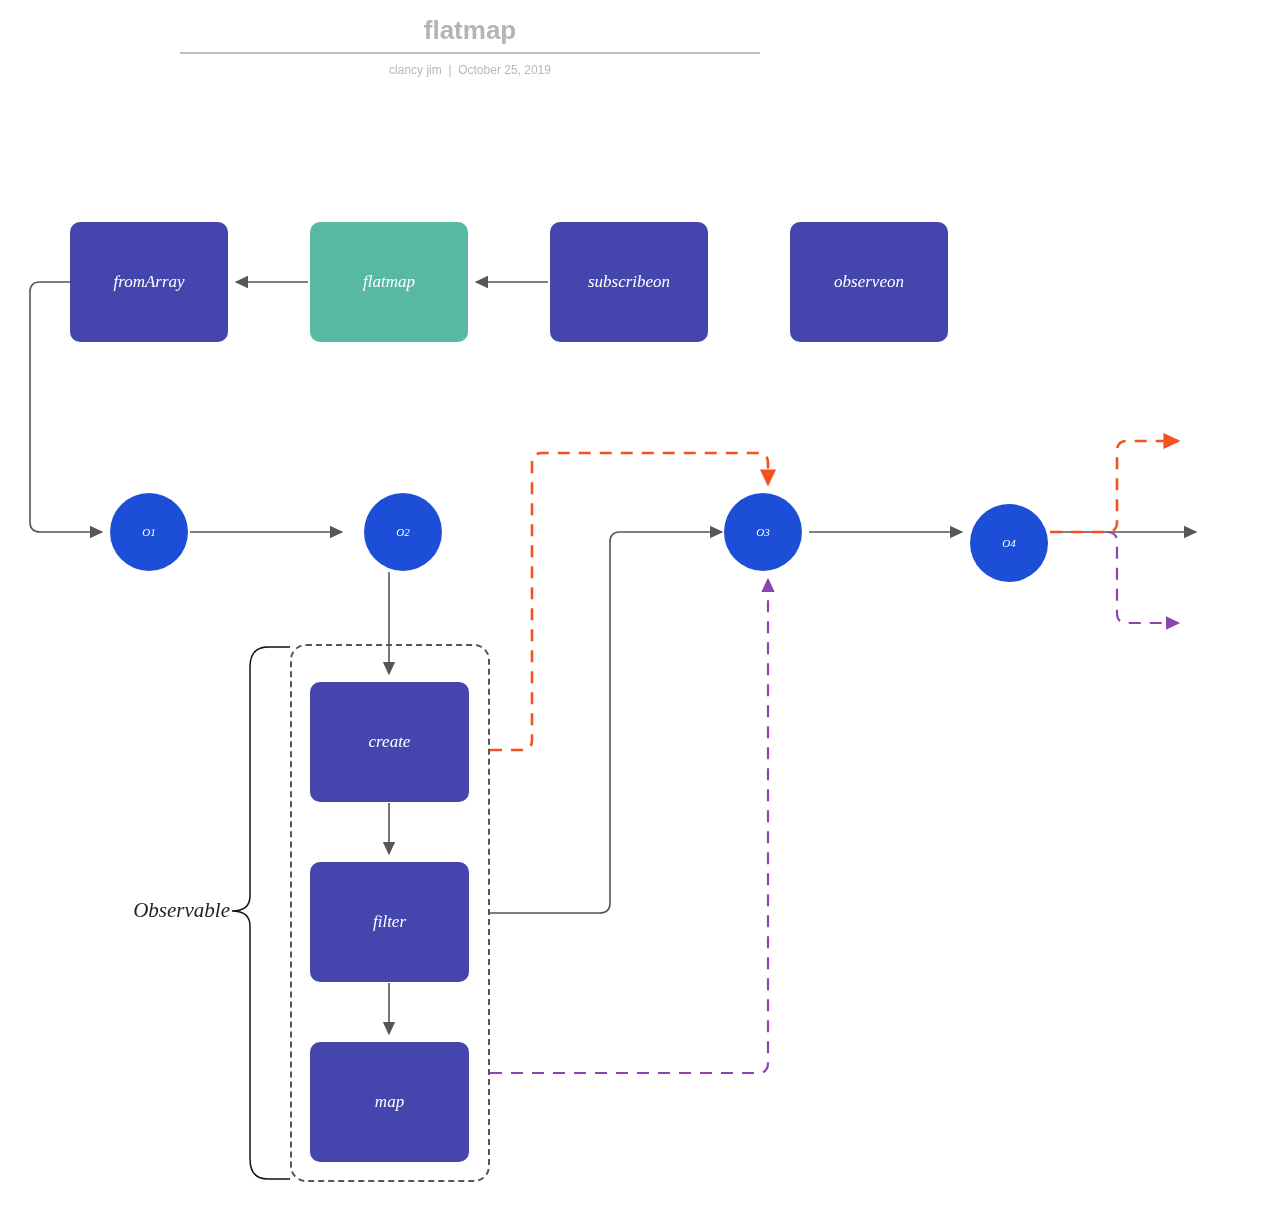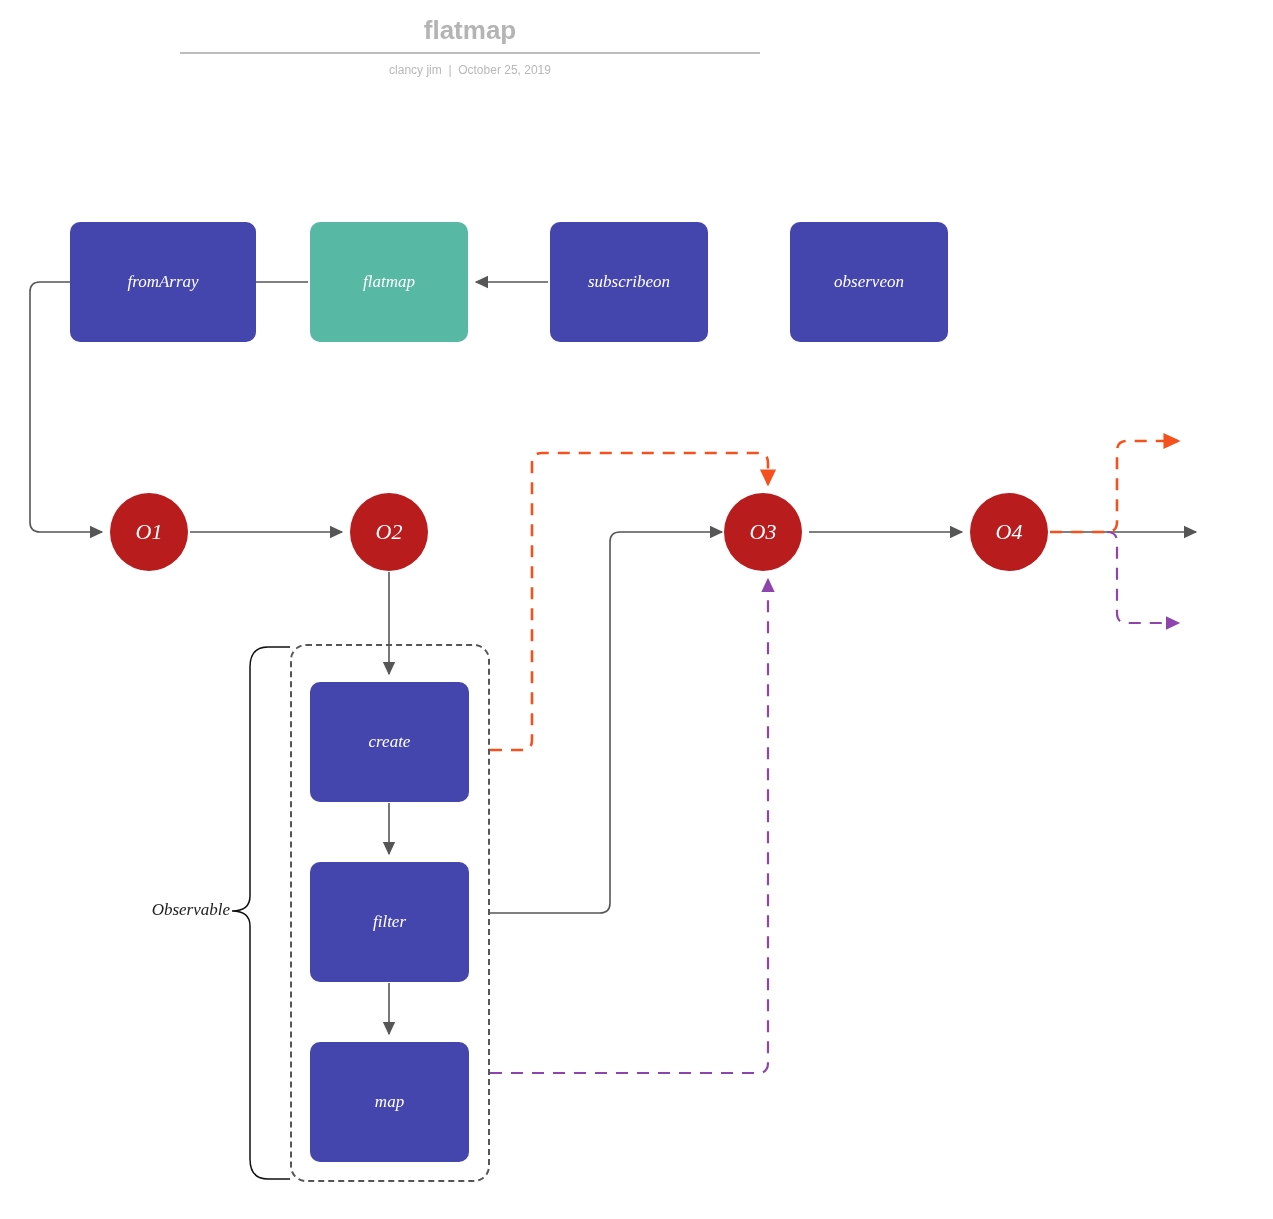--- a/index.html
+++ b/index.html
@@ -85,28 +85,28 @@
     font-style: italic;
     font-size: 17px;
     box-sizing: border-box;
   }
   .node-box.fill-blue { background: #4546ad; }
   .node-box.fill-teal { background: #57b9a4; }
 
   .node-circle {
     position: absolute;
     border-radius: 50%;
-    background: #b91c1c;
+    background: #1d4ed8;
     display: flex;
     align-items: center;
     justify-content: center;
     color: #ffffff;
     font-family: "Liberation Serif", serif;
     font-style: italic;
-    font-size: 22px;
+    font-size: 11px;
     box-sizing: border-box;
   }
 
   
   #observable-group {
     position: absolute;
     left: 290px;
     top: 644px;
     width: 200px;
     height: 538px;
@@ -115,21 +115,21 @@
     box-sizing: border-box;
   }
   #observable-label {
     position: absolute;
     left: 100px;
     top: 898px;
     width: 130px;
     text-align: right;
     font-family: "Liberation Serif", serif;
     font-style: italic;
-    font-size: 17px;
+    font-size: 21px;
     color: #222222;
     line-height: 24px;
   }
 </style>
 </head>
 <body>
 
 <div id="header">
   <div id="doc-title">flatmap</div>
   <div id="title-rule"></div>
@@ -178,21 +178,21 @@
 
     <path d="M1050,532 L1196,532" fill="none" stroke="#565656" stroke-width="1.6" marker-end="url(#ah-gray)"></path>
 
     <path d="M1050,532 L1107,532 Q1117,532 1117,522 L1117,451 Q1117,441 1127,441 L1178,441" fill="none" stroke="#f4511e" stroke-width="2.6" stroke-dasharray="12,9" marker-end="url(#ah-orange)"></path>
 
     <path d="M1107,532 Q1117,532 1117,542 L1117,613 Q1117,623 1127,623 L1178,623" fill="none" stroke="#8e44ad" stroke-width="2.2" stroke-dasharray="12,9" marker-end="url(#ah-purple)"></path>
 
     <path d="M290,647 L268,647 Q250,647 250,667 L250,896 Q250,911 232,911 Q250,911 250,926 L250,1159 Q250,1179 268,1179 L290,1179" fill="none" stroke="#111111" stroke-width="1.5"></path>
   </svg>
 
-  <div class="node-box fill-blue" style="left:70px; top:222px; width:186px; height:120px;">
+  <div class="node-box fill-blue" style="left:70px; top:222px; width:158px; height:120px;">
     <span>fromArray</span>
   </div>
 
   <div class="node-box fill-teal" style="left:310px; top:222px; width:158px; height:120px;">
     <span>flatmap</span>
   </div>
 
   <div class="node-box fill-blue" style="left:550px; top:222px; width:158px; height:120px;">
     <span>subscribeon</span>
   </div>
@@ -213,25 +213,25 @@
   </div>
 
   <div class="node-box fill-blue" style="left:310px; top:862px; width:159px; height:120px;">
     <span>filter</span>
   </div>
 
   <div class="node-circle" style="left:110px; top:493px; width:78px; height:78px;">
     <span>O1</span>
   </div>
 
-  <div class="node-circle" style="left:350px; top:493px; width:78px; height:78px;">
+  <div class="node-circle" style="left:364px; top:493px; width:78px; height:78px;">
     <span>O2</span>
   </div>
 
   <div class="node-circle" style="left:724px; top:493px; width:78px; height:78px;">
     <span>O3</span>
   </div>
 
-  <div class="node-circle" style="left:970px; top:493px; width:78px; height:78px;">
+  <div class="node-circle" style="left:970px; top:504px; width:78px; height:78px;">
     <span>O4</span>
   </div>
 
 </div>
 
 </body></html>

